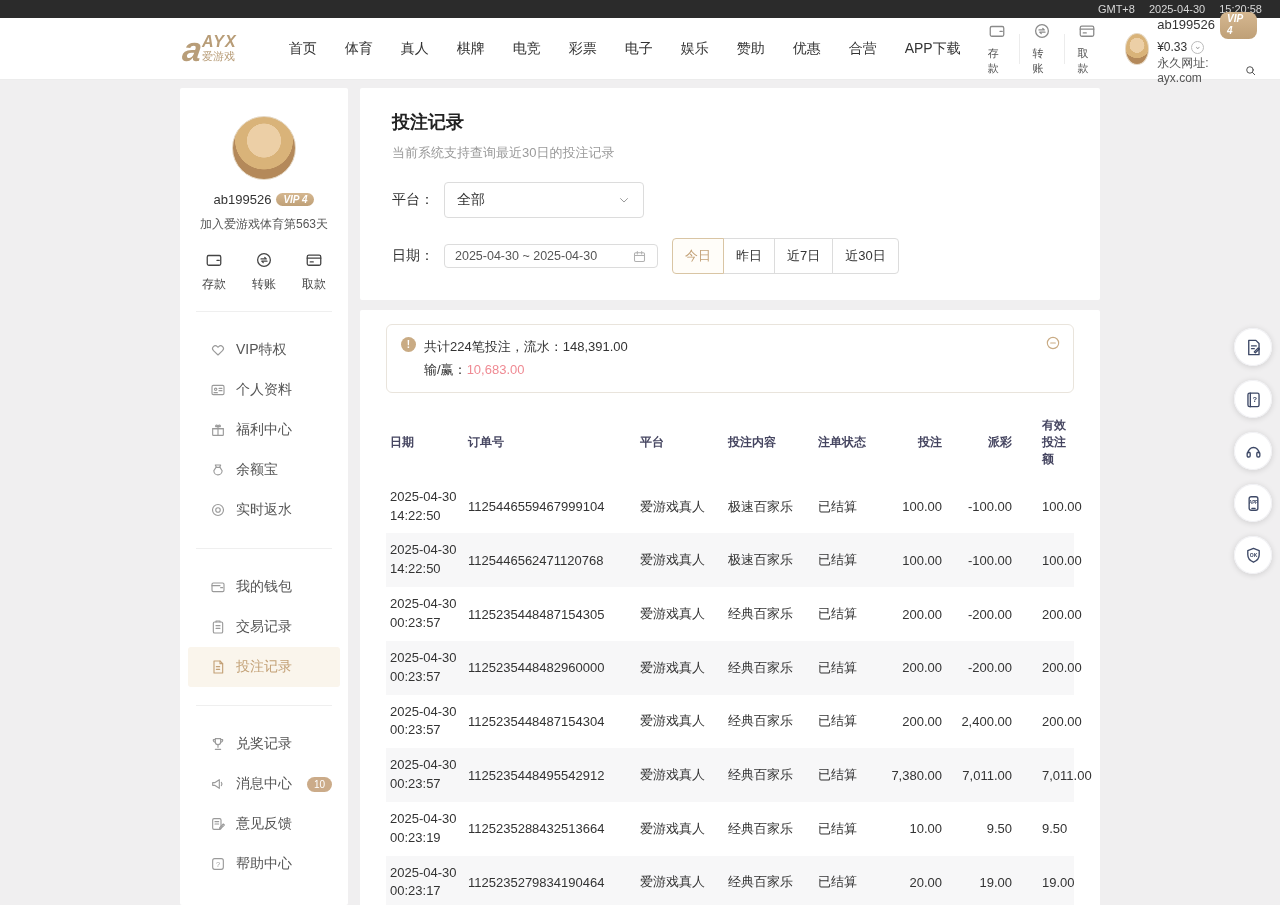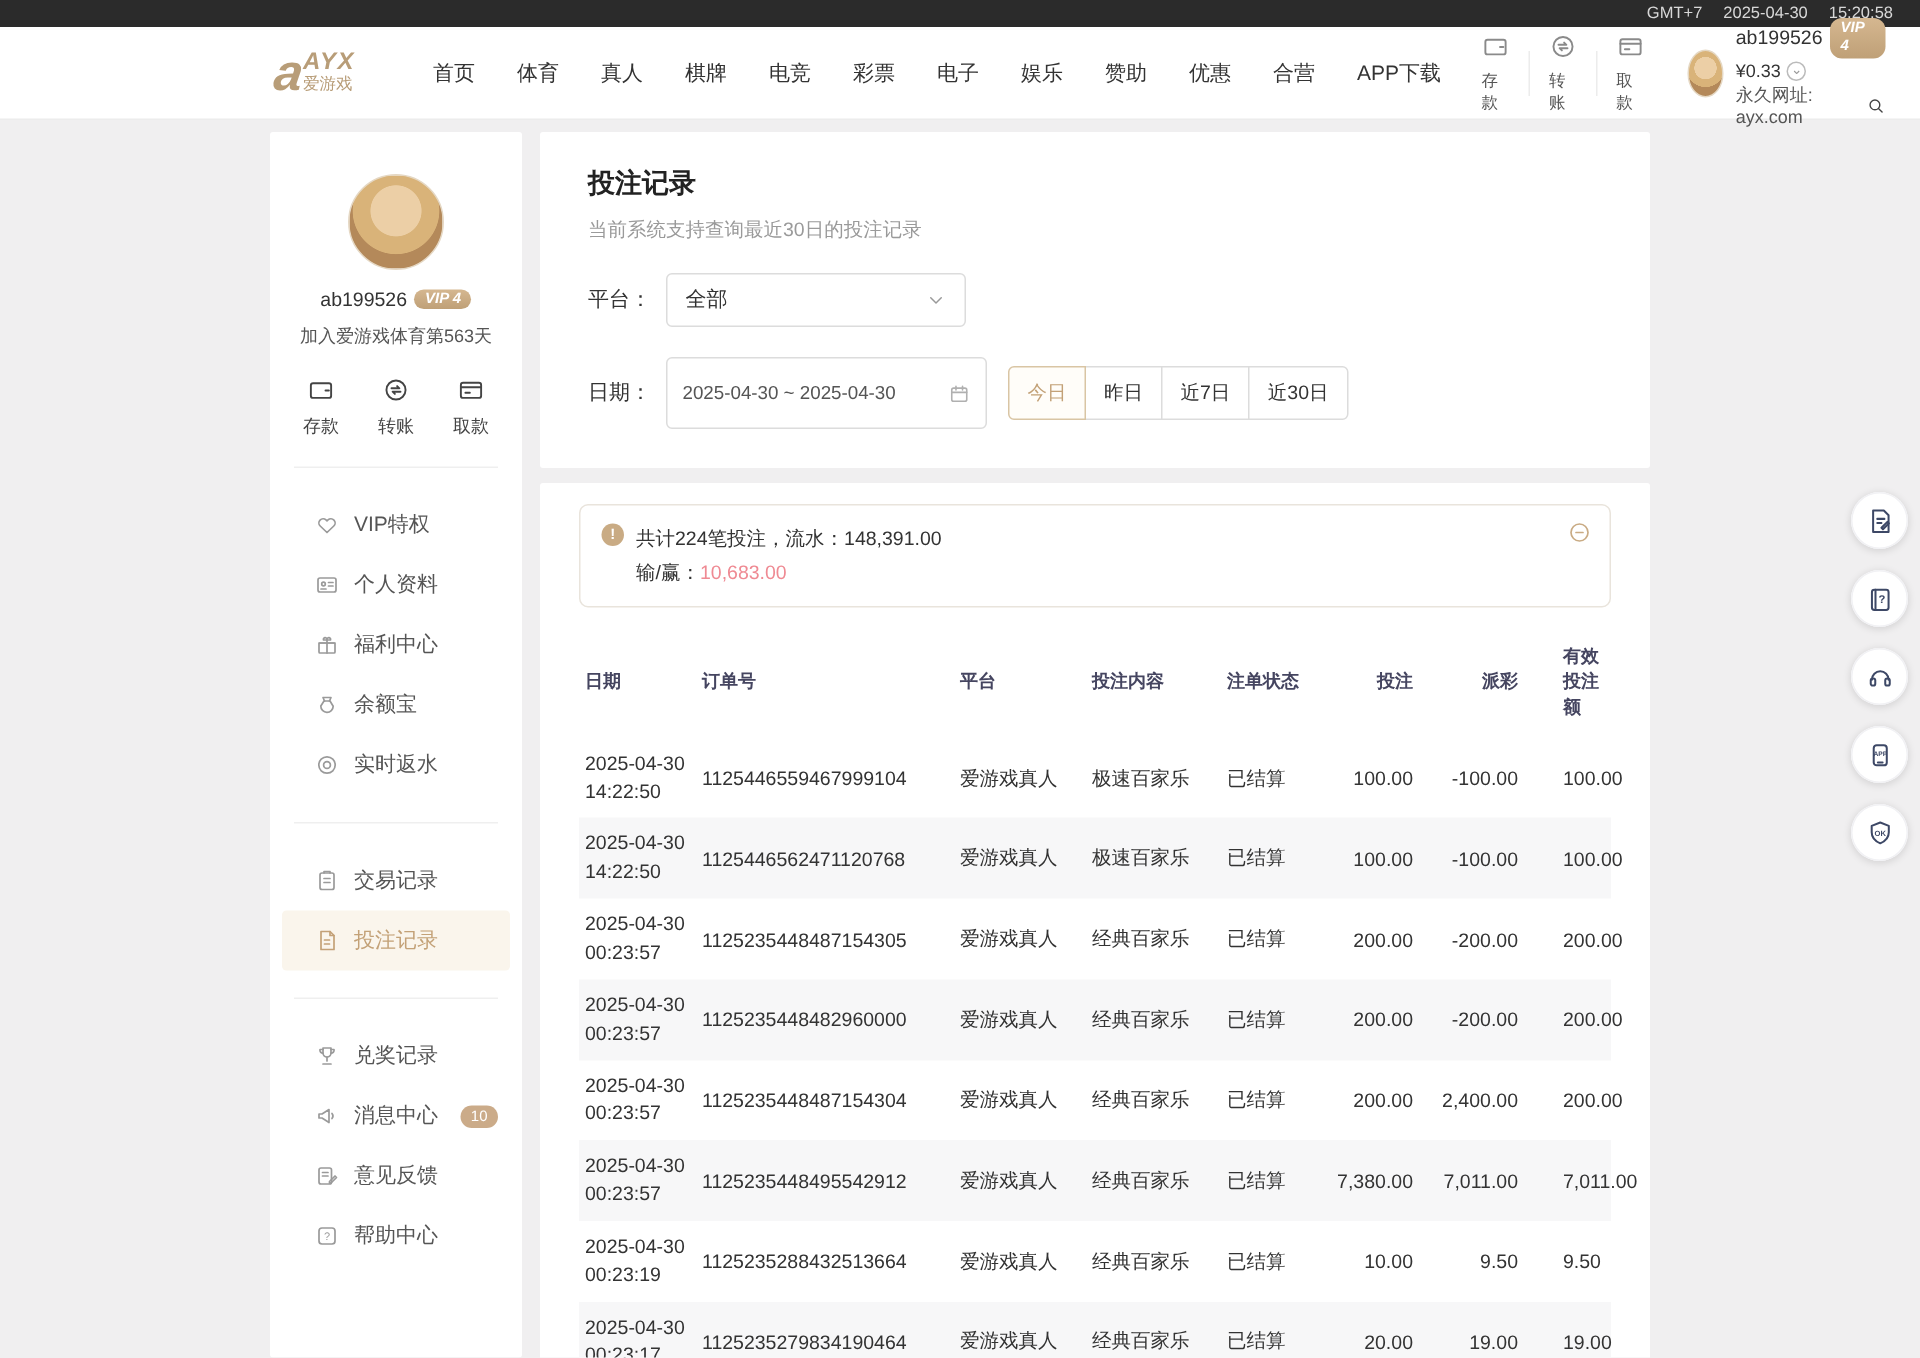--- a/index.html
+++ b/index.html
@@ -66,21 +66,21 @@
   
   .main-col { flex:1; display:flex; flex-direction:column; gap:10px; }
   .filter-card { padding:22px 32px 26px; }
   .page-title { font-size:18px; font-weight:bold; color:#222; }
   .page-subtitle { margin-top:10px; font-size:13px; color:#9a9a9a; }
   .filter-row { display:flex; align-items:center; margin-top:20px; }
   .filter-label { font-size:14px; color:#333; margin-right:10px; white-space:nowrap; }
   .select-box { width:200px; height:36px; border:1px solid #dcdcdc; border-radius:4px; display:flex;
                 align-items:center; justify-content:space-between; padding:0 12px; cursor:pointer; background:#fff; }
   .select-box .chev { color:#999; display:flex; }
-  .date-box { width:214px; height:48px; border:1px solid #dcdcdc; border-radius:4px; display:flex;
+  .date-box { width:214px; height:24px; border:1px solid #dcdcdc; border-radius:4px; display:flex;
               align-items:center; justify-content:space-between; padding:0 10px; font-size:12.5px; color:#555;
               cursor:pointer; background:#fff; }
   .date-box .cal { color:#b0b0b0; display:flex; }
   .seg-group { display:flex; margin-left:14px; }
   .seg-btn { height:36px; min-width:47px; padding:0 12px; border:1px solid #dcdcdc; background:#fff;
              font-size:13px; color:#333; display:flex; align-items:center; justify-content:center;
              cursor:pointer; margin-left:-1px; }
   .seg-btn:first-child { margin-left:0; border-radius:4px 0 0 4px; }
   .seg-btn:last-child { border-radius:0 4px 4px 0; }
   .seg-btn.active { color:#c3a177; border-color:#d9c5a4; background:#fffdf9; position:relative; z-index:1; }
@@ -113,21 +113,21 @@
   
   .float-btns { position:absolute; right:8px; top:328px; display:flex; flex-direction:column; gap:14px; }
   .float-btn { width:38px; height:38px; border-radius:50%; background:#fff;
                box-shadow:0 1px 6px rgba(0,0,0,.14), inset 0 0 0 1px #f1f1f4; display:flex; align-items:center;
                justify-content:center; color:#3d4866; cursor:pointer; }
 </style>
 </head>
 <body>
 
 <div class="topbar">
-  <span>GMT+7</span>
+  <span>GMT+8</span>
   <span>2025-04-30</span>
   <span>15:20:58</span>
 </div>
 
 <header class="header">
   <div class="logo">
     <span class="logo-mark">a</span>
     <span class="logo-text">
       <b>AYX</b>
       <i>爱游戏</i>
@@ -281,20 +281,29 @@
               </svg>
             </span>
             <span>实时返水</span>
           </div>
         </div>
         <div class="side-divider"></div>
         <div class="menu-group">
           <div class="menu-item">
             <span class="mi-icon">
               <svg viewBox="0 0 24 24" width="16" height="16" fill="none" stroke="currentColor" stroke-width="1.7" stroke-linecap="round" stroke-linejoin="round">
+                <rect x="3" y="6" width="18" height="13" rx="2"></rect>
+                <path d="M3 10h12M16 13h3"></path>
+              </svg>
+            </span>
+            <span>我的钱包</span>
+          </div>
+          <div class="menu-item">
+            <span class="mi-icon">
+              <svg viewBox="0 0 24 24" width="16" height="16" fill="none" stroke="currentColor" stroke-width="1.7" stroke-linecap="round" stroke-linejoin="round">
                 <rect x="5" y="4.5" width="14" height="16.5" rx="2"></rect>
                 <path d="M9 4.5V3h6v1.5M9 10h6M9 14h6"></path>
               </svg>
             </span>
             <span>交易记录</span>
           </div>
           <div class="menu-item active">
             <span class="mi-icon">
               <svg viewBox="0 0 24 24" width="16" height="16" fill="none" stroke="currentColor" stroke-width="1.7" stroke-linecap="round" stroke-linejoin="round">
                 <path d="M6 3h9l4 4v14H6Z"></path>

